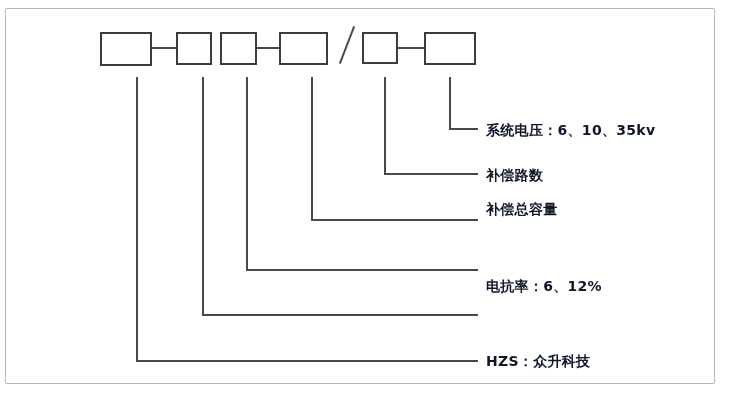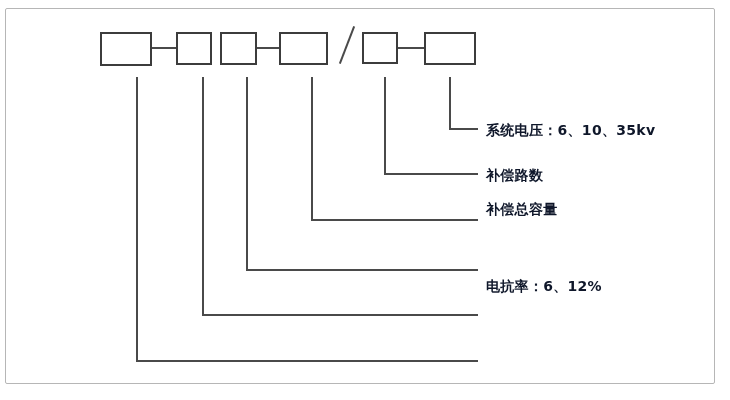--- a/index.html
+++ b/index.html
@@ -115,13 +115,14 @@
   <div class="hline h4"></div>
   <div class="vline v5"></div>
   <div class="hline h5"></div>
   <div class="vline v6"></div>
   <div class="hline h6"></div>
 
   <div class="lbl lbl0">系统电压：6、10、35kv</div>
   <div class="lbl lbl1">补偿路数</div>
   <div class="lbl lbl2">补偿总容量</div>
   <div class="lbl lbl3">电抗率：6、12%</div>
+  <div class="lbl lbl5">HZS：众升科技</div>
 </div>
 
 </body></html>

